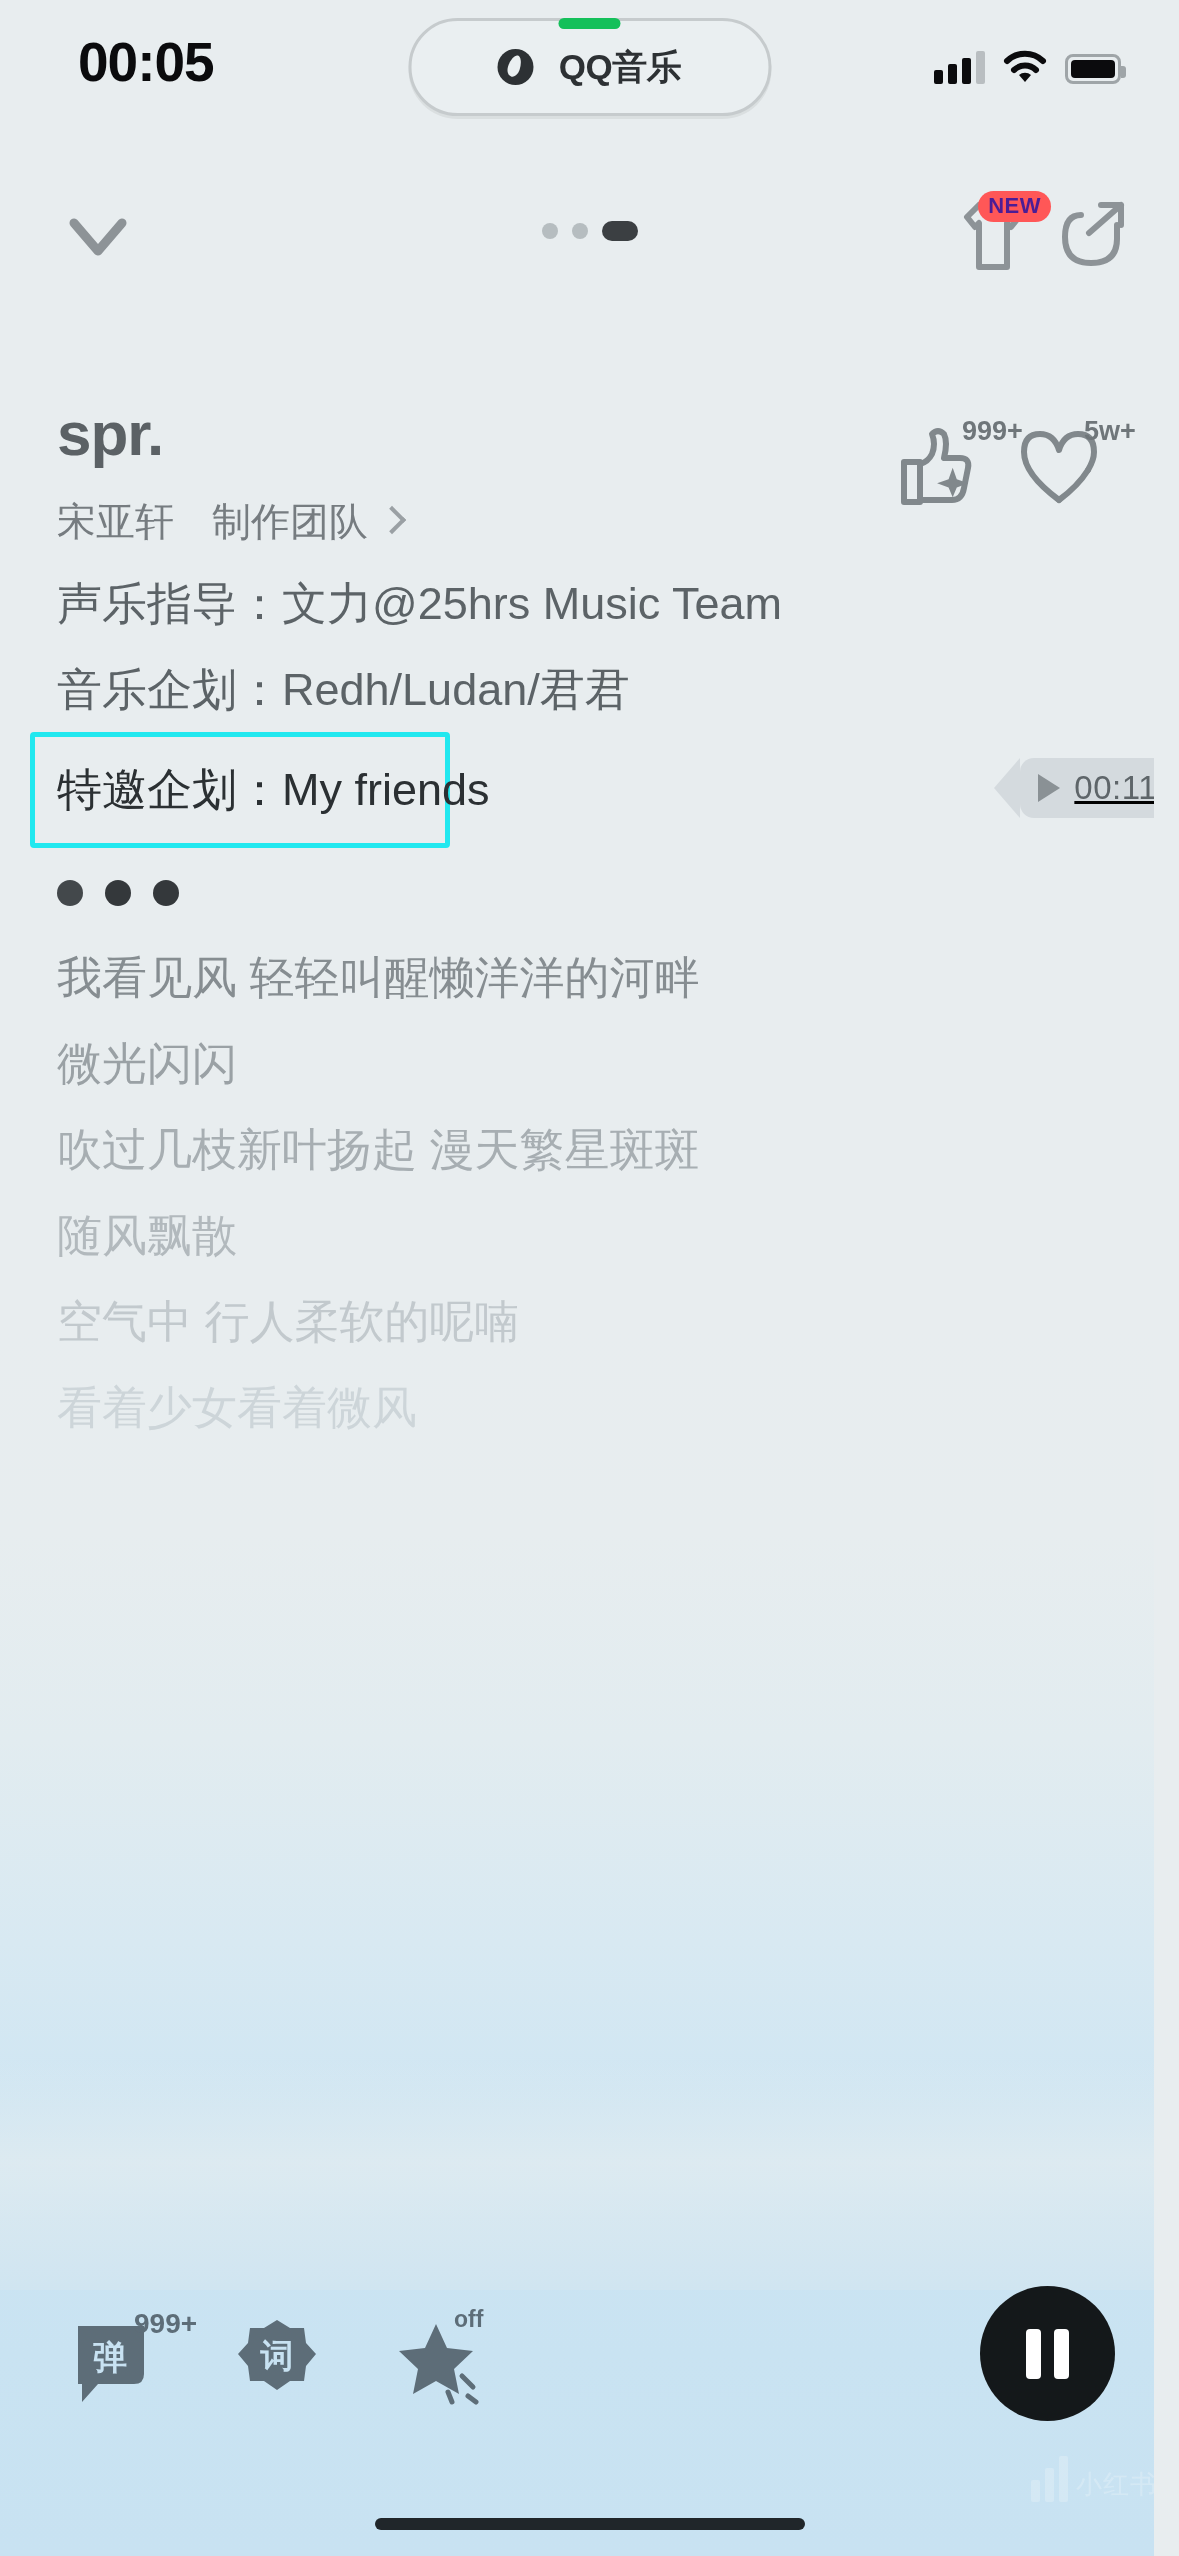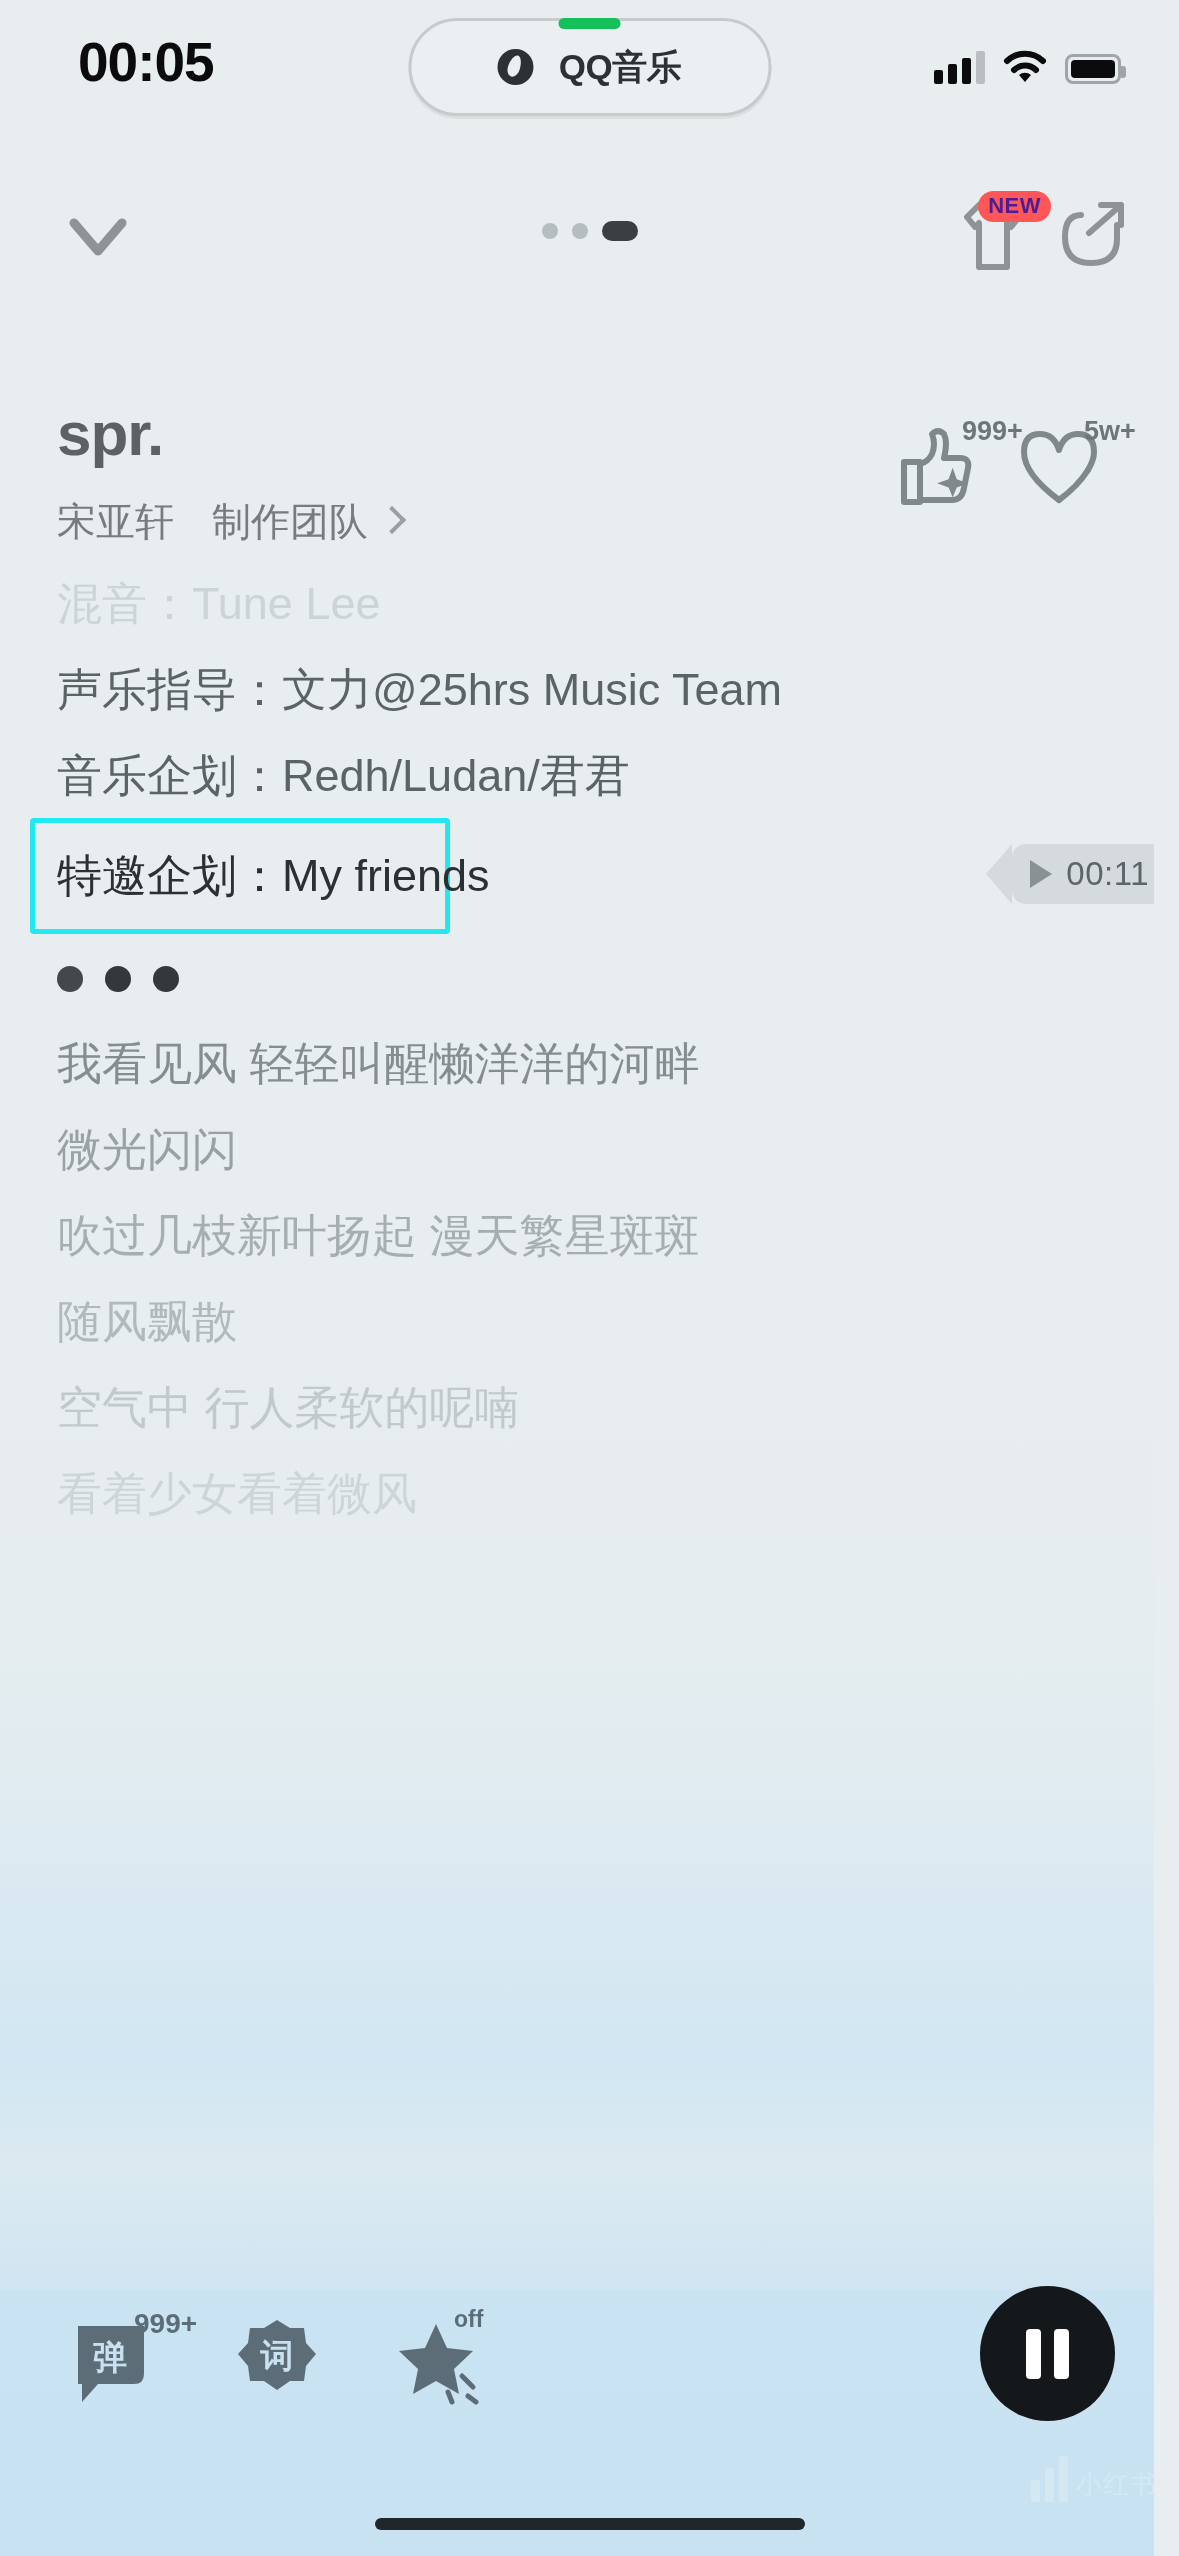--- a/index.html
+++ b/index.html
@@ -133,24 +133,24 @@
     position:absolute; left:30px; top:0;
     width:420px; height:116px;
     border:5px solid #22e8ef; border-radius:4px;
   }
   .hl-text {
     position:absolute; left:57px; top:0; height:116px;
     display:flex; align-items:center;
     font-size:45px; color:#2b3033;
   }
   .time-pill {
-    position:absolute; right:8px; top:26px;
+    position:absolute; right:0px; top:26px;
     height:60px; padding:0 22px 0 18px;
     background:#d4dade; border-radius:14px 0 0 14px;
-    display:flex; align-items:center; gap:14px;
+    display:flex; align-items:center; gap:14px;text-decoration:underline;
   }
   .time-pill::before {
     content:""; position:absolute; left:-26px; top:0;
     border-top:30px solid transparent; border-bottom:30px solid transparent;
     border-right:26px solid #d4dade;
   }
   .time-pill .tri {
     width:0;height:0; border-left:22px solid #8a9195;
     border-top:14px solid transparent; border-bottom:14px solid transparent;
   }
@@ -289,21 +289,20 @@
       <svg width="86" height="90" viewBox="0 0 86 90">
         <path d="M43 80 Q8 54 8 32 Q8 14 24 14 Q38 14 43 30 Q48 14 62 14 Q78 14 78 32 Q78 40 72 50" stroke="#81888c" stroke-width="6" fill="none" stroke-linecap="round" stroke-linejoin="round"></path>
         <path d="M43 80 Q62 66 72 50" stroke="#81888c" stroke-width="6" fill="none" stroke-linecap="round"></path>
       </svg>
       <span class="cnt">5w+</span>
     </div>
   </div>
 
   <div class="lines">
 
-    <div class="line ghost">混音：Tune Lee</div>
     <div class="line strong">声乐指导：文力@25hrs Music Team</div>
     <div class="line strong">音乐企划：Redh/Ludan/君君</div>
 
     <div class="hl-wrap">
       <div class="hl-box"></div>
       <div class="hl-text">特邀企划：My friends</div>
       <div class="time-pill">
         <span class="tri"></span>
         <span class="tm">00:11</span>
       </div>

